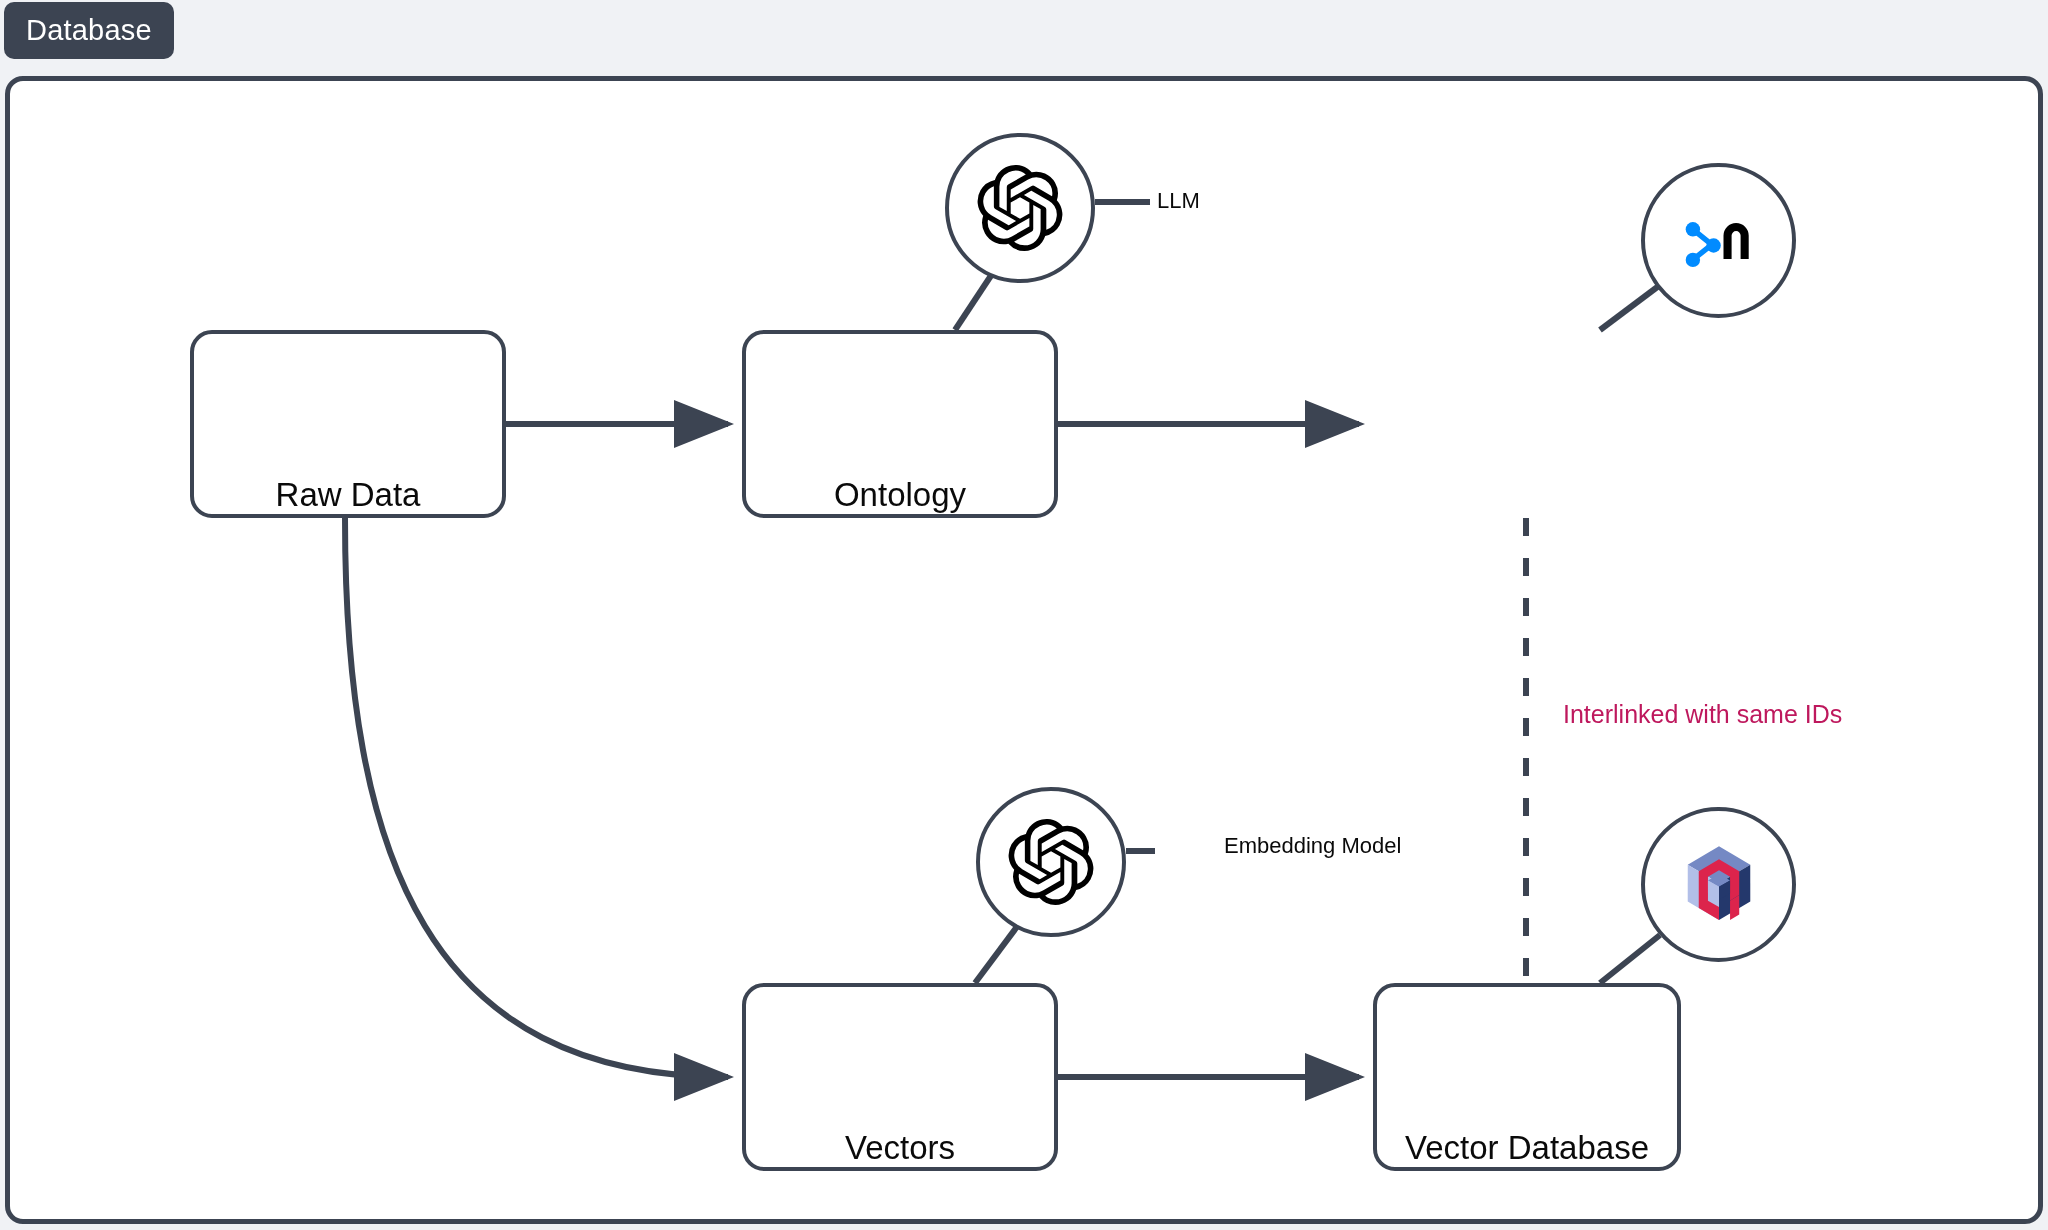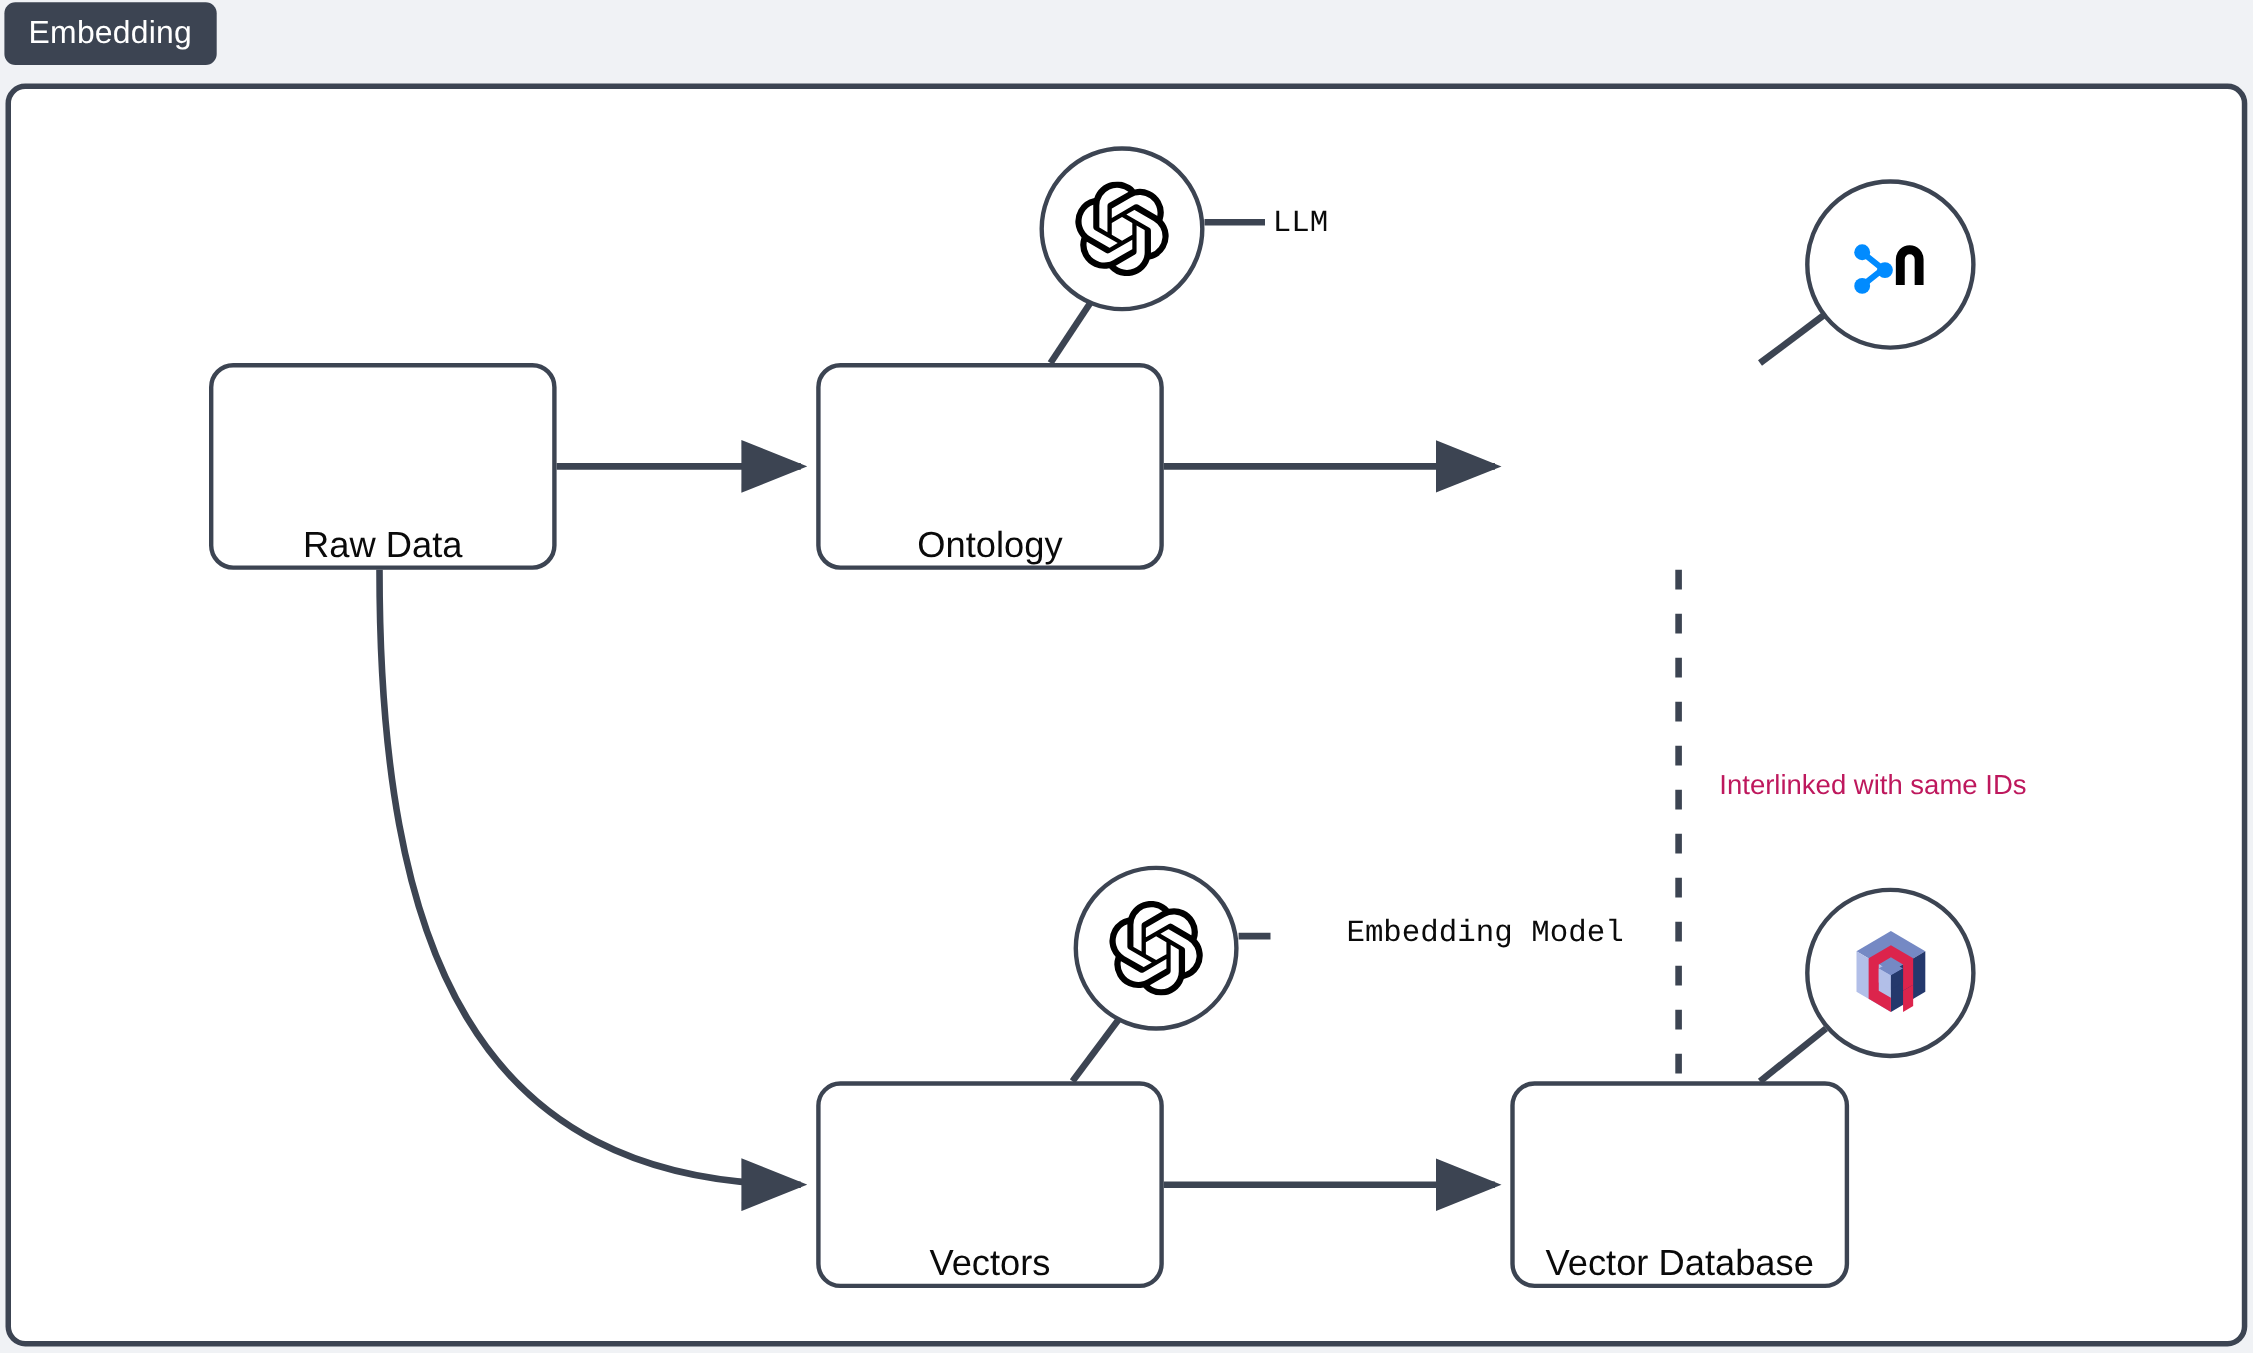--- a/index.html
+++ b/index.html
@@ -90,25 +90,25 @@
     box-sizing: border-box;
     z-index: 4;
   }
   #bubble-llm        { left: 945px;  top: 133px; width: 150px; height: 150px; }
   #bubble-neo4j      { left: 1641px; top: 163px; width: 155px; height: 155px; }
   #bubble-embedding  { left: 976px;  top: 787px; width: 150px; height: 150px; }
   #bubble-qdrant     { left: 1641px; top: 807px; width: 155px; height: 155px; }
 
   .bubble-label {
     position: absolute;
-    font-size: 28px;
+    font-size: 22px;
     color: #0a0a0a;
     white-space: nowrap;
     z-index: 4;
-    font-family: Liberation Mono, monospace;
+    font-family: Liberation Sans, sans-serif;
   }
   #label-llm       { left: 1157px; top: 188px; }
   #label-embedding { left: 1224px; top: 833px; }
   #label-interlink {
     position: absolute;
     left: 1563px;
     top: 700px;
     font-size: 25px;
     color: #be185d;
     white-space: nowrap;
@@ -118,21 +118,21 @@
   .oai-logo  { width: 86px; height: 86px; display:block; }
   .neo-logo  { width: 90px; height: 90px; display:block; }
   .qd-logo   { width: 92px; height: 92px; display:block; }
 </style>
 </head>
 <body>
 
 <div id="stage">
 
   <div id="ingestion-badge">
-    <span>Embedding</span>
+    <span>Database</span>
   </div>
 
   <div id="ingestion-container"></div>
 
   <svg id="edge-layer" viewBox="0 0 2048 1230" xmlns="http://www.w3.org/2000/svg">
     <defs>
       <marker id="arrowhead" markerWidth="10" markerHeight="8" refX="9" refY="4" orient="auto" markerUnits="strokeWidth">
         <path d="M0,0 L10,4 L0,8 z" fill="#3c4452"></path>
       </marker>
     </defs>

